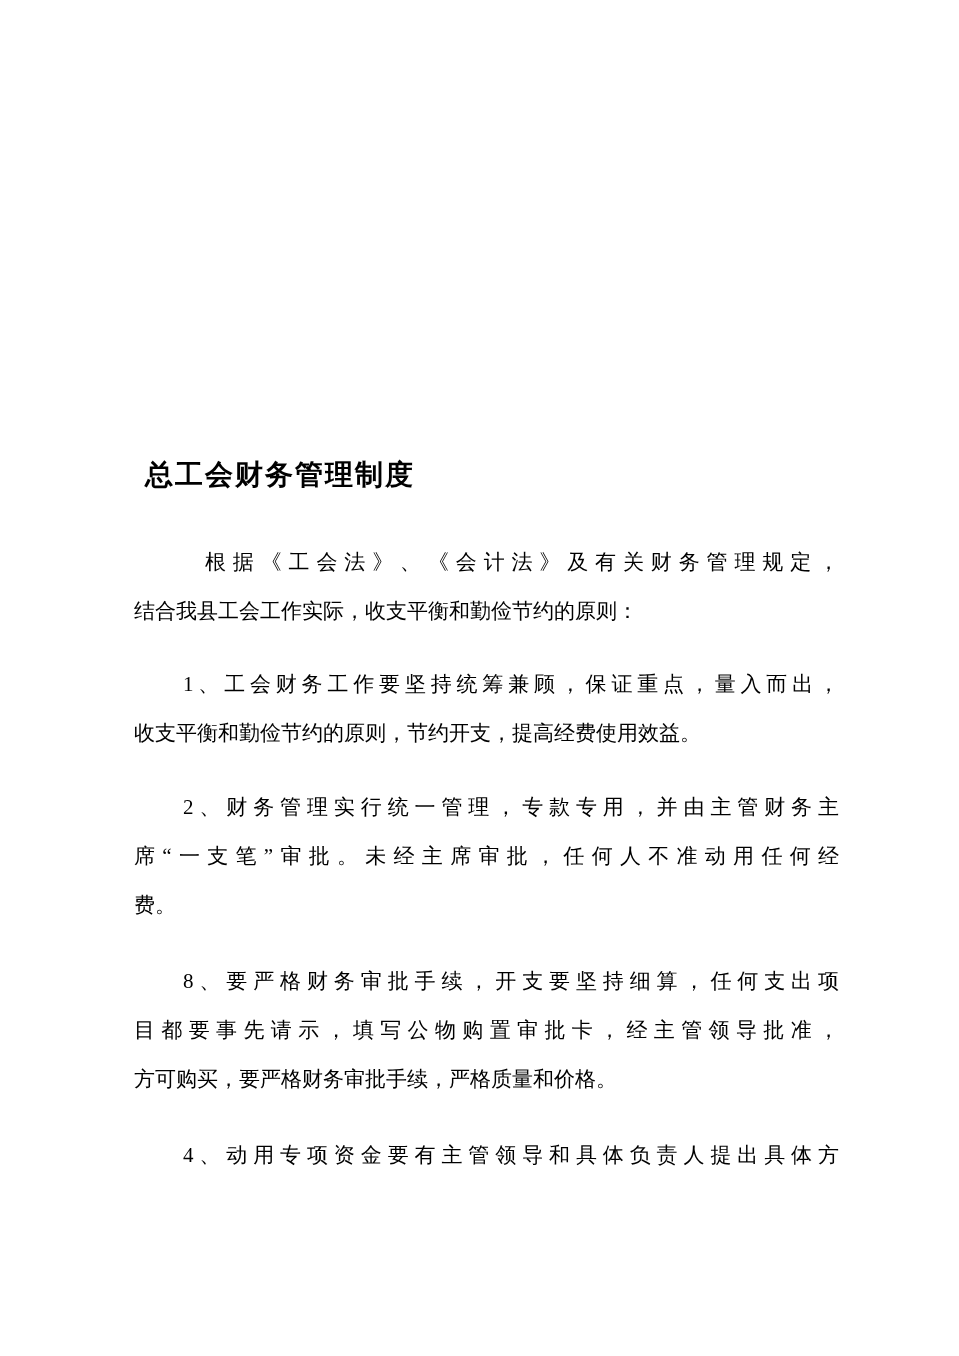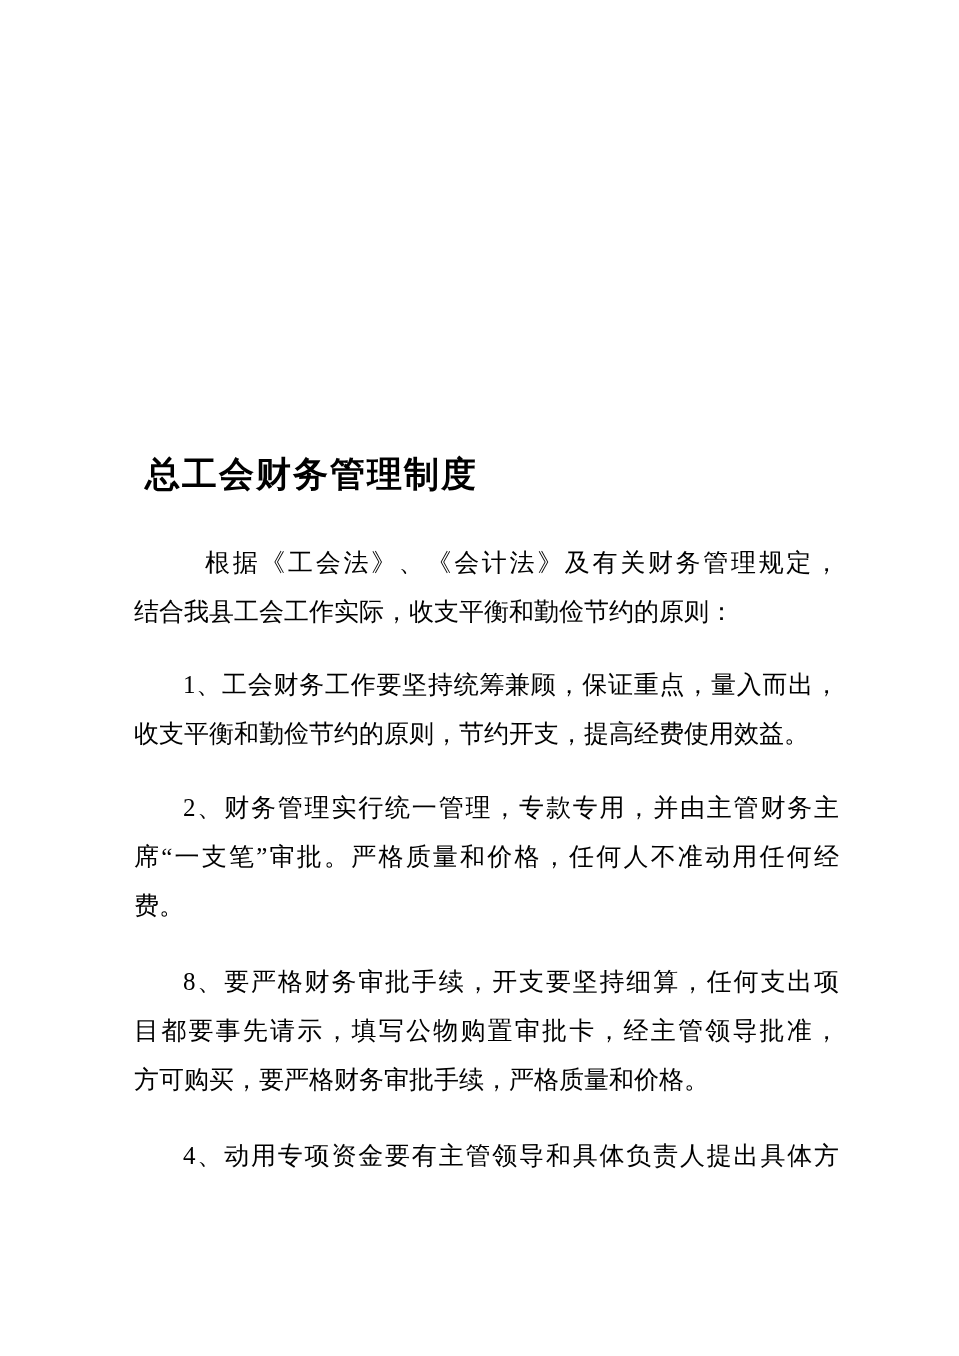--- a/index.html
+++ b/index.html
@@ -13,37 +13,37 @@
     color: #000000;
     font-family: "Liberation Serif", "DejaVu Serif", serif;
     overflow: hidden;
   }
   .doc {
     padding-left: 134px;
     padding-top: 452px;
     width: 705px;
   }
   .title {
-    font-size: 35px;
+    font-size: 28px;
     font-weight: bold;
     line-height: 46px;
     letter-spacing: 2px;
     text-indent: 11px;
     margin: 0;
   }
   .para {
     margin: 0;
   }
   .doc-body .para:nth-child(1) { margin-top: 40px; }
   .doc-body .para:nth-child(2) { margin-top: 24px; }
   .doc-body .para:nth-child(3) { margin-top: 25px; }
   .doc-body .para:nth-child(4) { margin-top: 27px; }
   .doc-body .para:nth-child(5) { margin-top: 27px; }
   .line {
-    font-size: 25px;
+    font-size: 21px;
     line-height: 49px;
     text-align: justify;
   }
   .line.fill {
     text-align-last: justify;
   }
   .indent-intro { text-indent: 71px; }
   .indent-item  { text-indent: 49px; }
 </style>
 </head>
@@ -55,21 +55,21 @@
       <div class="para">
         <div class="line indent-intro fill">根据《工会法》、《会计法》及有关财务管理规定，</div>
         <div class="line">结合我县工会工作实际，收支平衡和勤俭节约的原则：</div>
       </div>
       <div class="para">
         <div class="line indent-item fill">1、工会财务工作要坚持统筹兼顾，保证重点，量入而出，</div>
         <div class="line">收支平衡和勤俭节约的原则，节约开支，提高经费使用效益。</div>
       </div>
       <div class="para">
         <div class="line indent-item fill">2、财务管理实行统一管理，专款专用，并由主管财务主</div>
-        <div class="line fill">席“一支笔”审批。严格质量和价格，任何人不准动用任何经</div>
+        <div class="line fill">席“一支笔”审批。未经主席审批，任何人不准动用任何经</div>
         <div class="line">费。</div>
       </div>
       <div class="para">
         <div class="line indent-item fill">8、要严格财务审批手续，开支要坚持细算，任何支出项</div>
         <div class="line fill">目都要事先请示，填写公物购置审批卡，经主管领导批准，</div>
         <div class="line">方可购买，要严格财务审批手续，严格质量和价格。</div>
       </div>
       <div class="para">
         <div class="line indent-item fill">4、动用专项资金要有主管领导和具体负责人提出具体方</div>
       </div>

